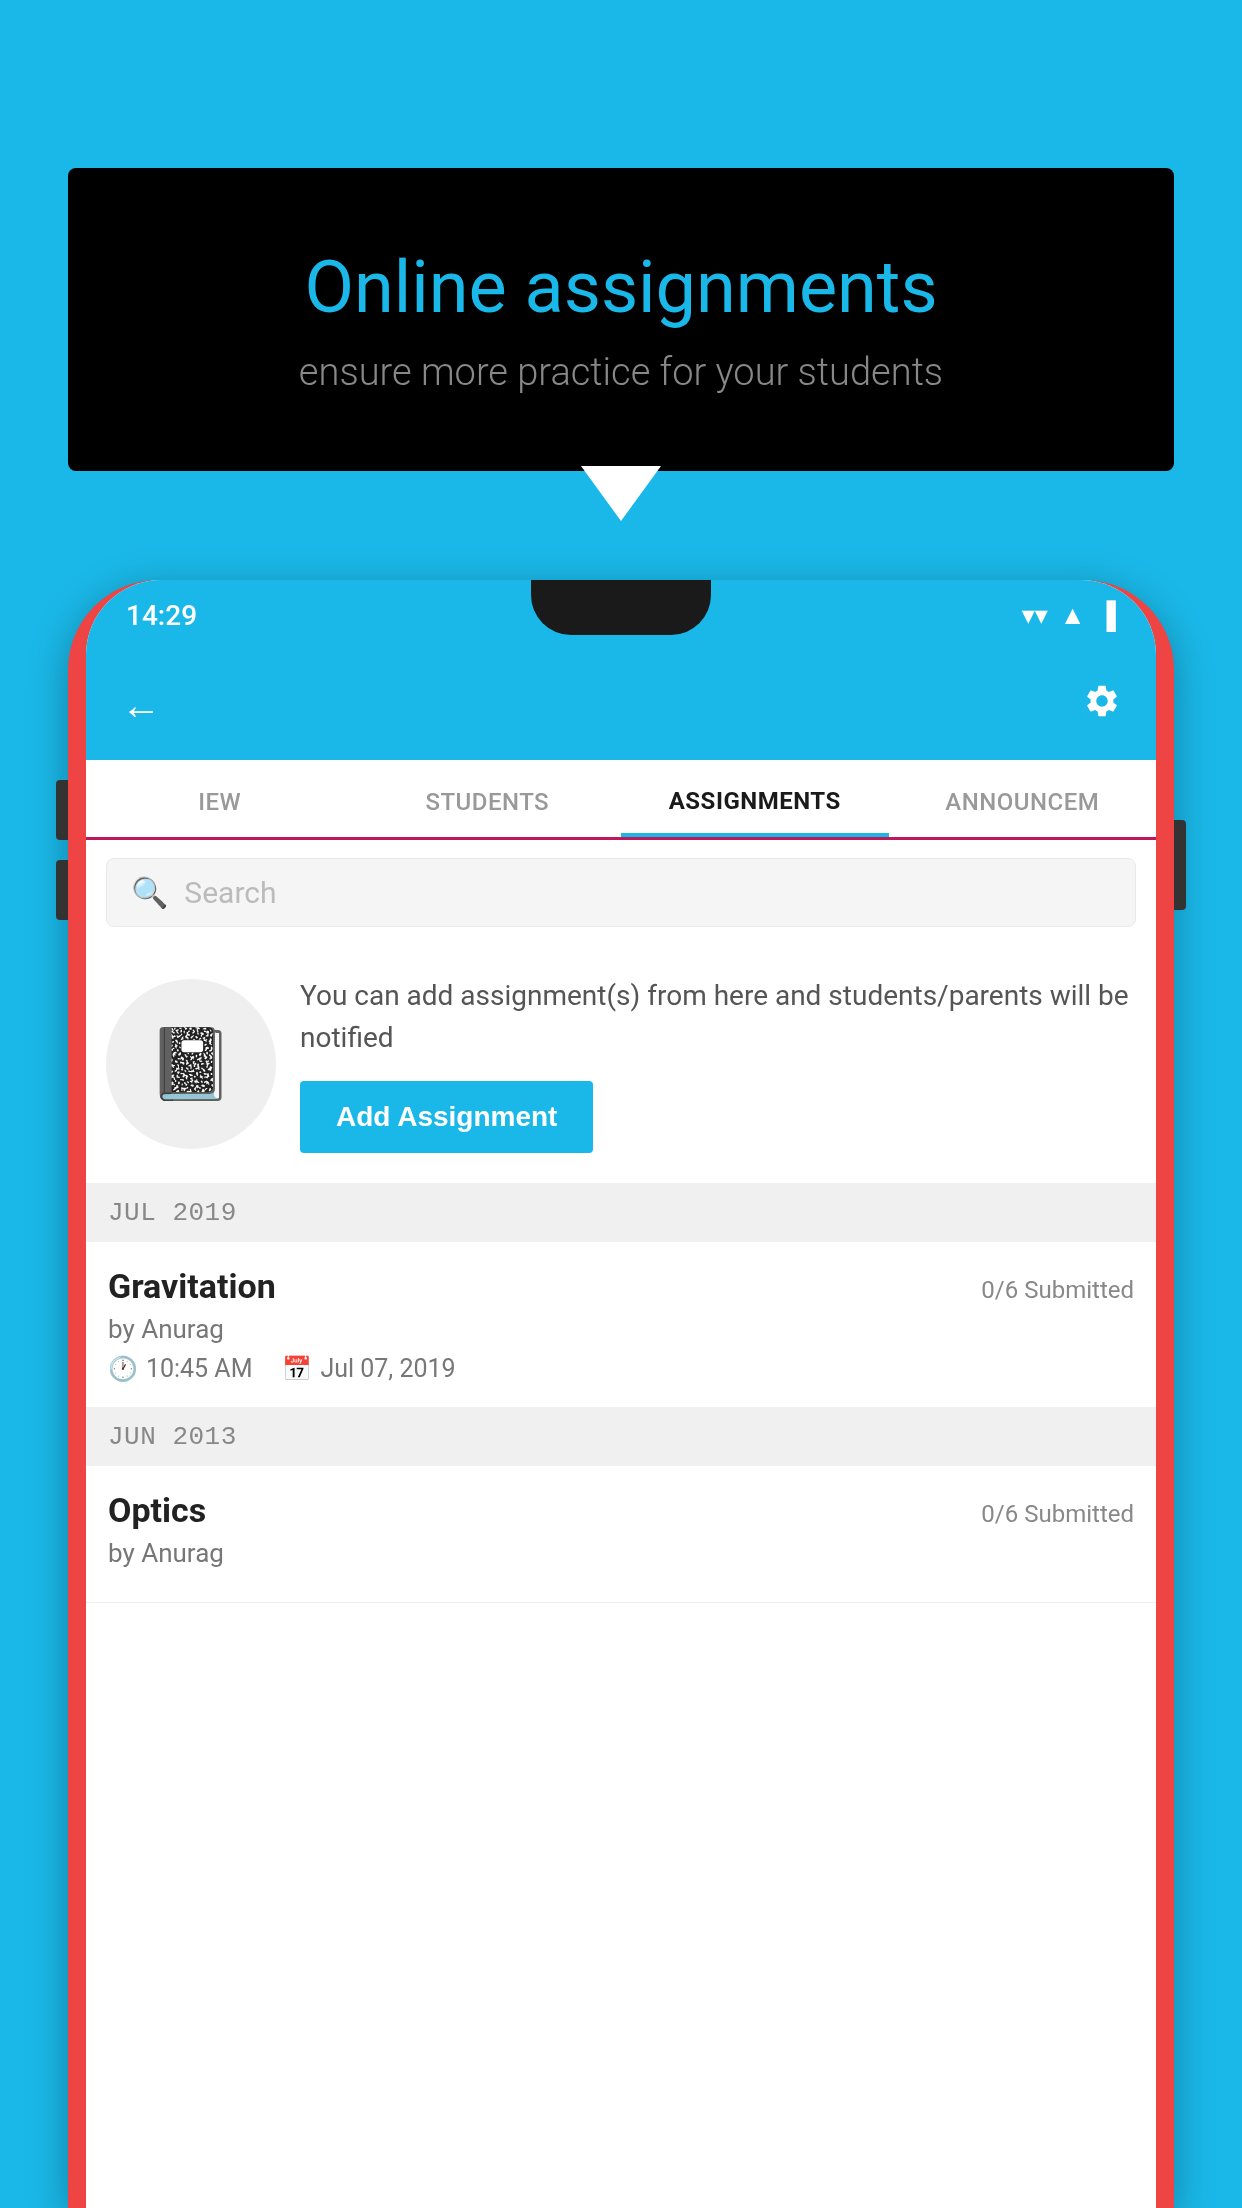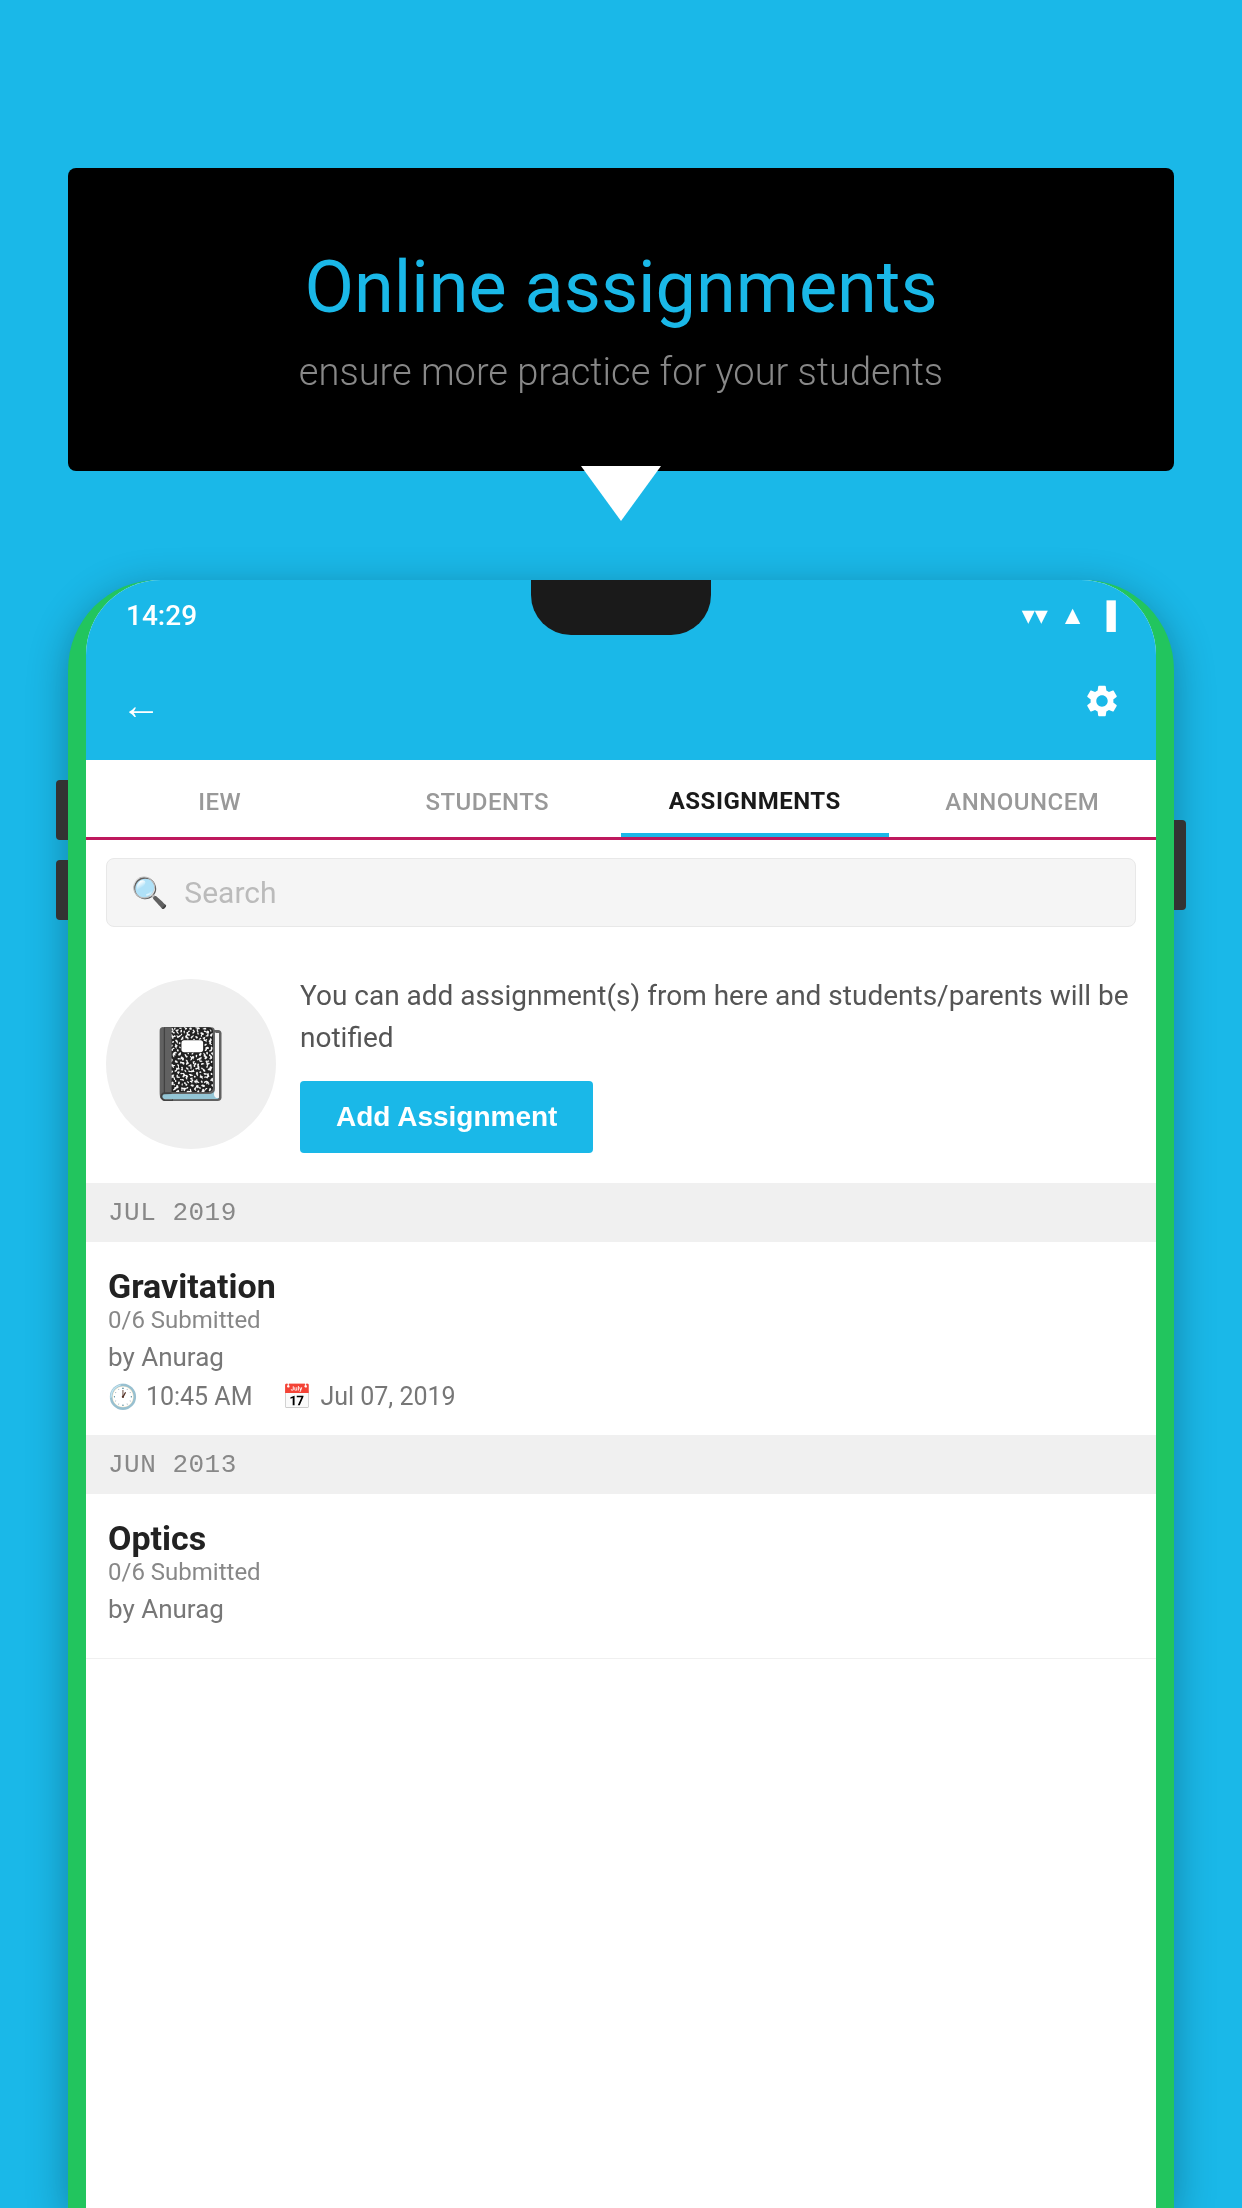--- a/index.html
+++ b/index.html
@@ -50,21 +50,21 @@
       border-top: 55px solid white;
     }
 
     
     .phone-frame {
       position: absolute;
       top: 580px;
       left: 68px;
       right: 68px;
       bottom: 0px;
-      background: #22c55e;
+      background: #ef4444;
       border-radius: 90px 90px 0 0;
       padding: 6px;
       box-shadow: 0 10px 40px rgba(0,0,0,0.3);
     }
 
     
     .phone-screen {
       position: absolute;
       top: 0px;
       left: 18px;
@@ -264,21 +264,20 @@
     
     .assignment-item {
       padding: 24px 22px;
       border-bottom: 1px solid #f0f0f0;
     }
     .assignment-row-top {
       display: flex;
       justify-content: space-between;
       align-items: baseline;
       margin-bottom: 8px;
-      flex-direction: column;
     }
     .assignment-name {
       font-size: 34px;
       font-weight: 700;
       color: #222;
     }
     .assignment-submitted {
       font-size: 24px;
       color: #888;
     }

